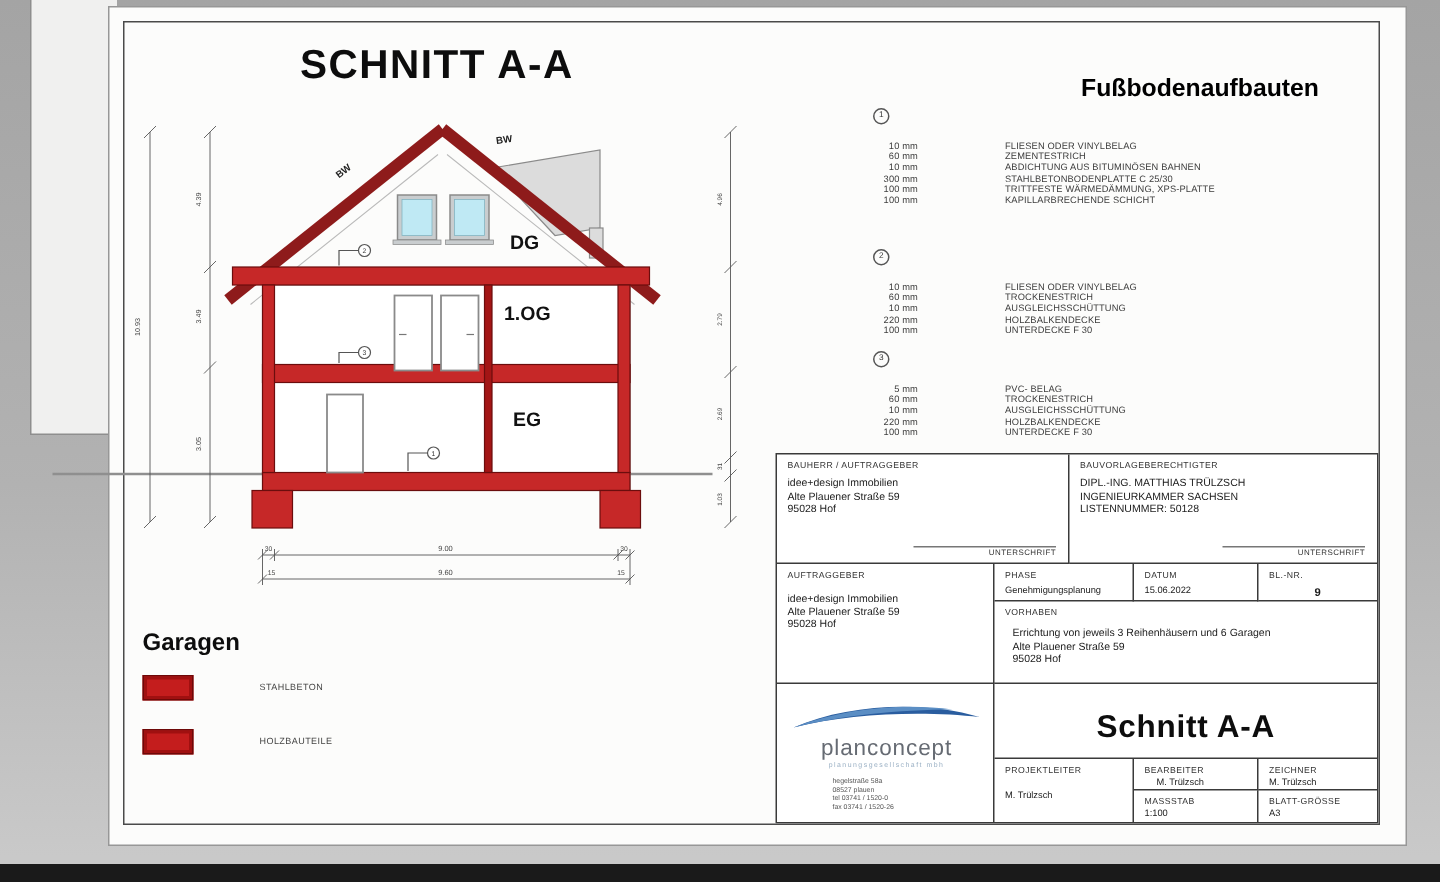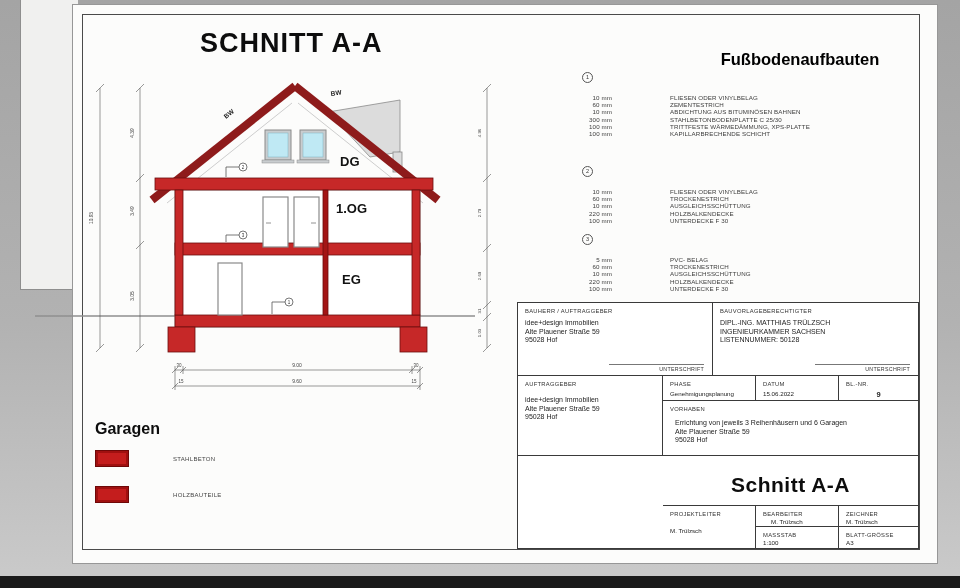--- a/index.html
+++ b/index.html
@@ -276,20 +276,34 @@
     <div class="tb-val-sm" style="text-align:center;font-weight:bold;font-size:7.5px;">9</div>
   </div>
   <div class="tb-cell b-b" style="left:145px;top:98px;width:255px;height:55px;">
     <div class="tb-label">VORHABEN</div>
     <div class="tb-val" style="margin-top:7px;padding-left:5px;">
       <div>Errichtung von jeweils 3 Reihenhäusern und 6 Garagen</div>
       <div>Alte Plauener Straße 59</div>
       <div>95028 Hof</div>
     </div>
   </div>
+  <div class="tb-cell b-r" style="left:0;top:153px;width:145px;height:92px;padding-top:9px;">
+    <svg width="132" height="22" viewBox="0 0 132 22">
+      <path d="M4 20 C 40 4, 92 2, 128 13 C 93 9, 42 10, 4 20 Z" fill="#2a5d9f"></path>
+      <path d="M4 20 C 40 6, 80 4, 110 8 C 75 8, 35 12, 4 20 Z" fill="#5b8ec4"></path>
+    </svg>
+    <div class="logo-name">planconcept</div>
+    <div class="logo-sub">planungsgesellschaft mbh</div>
+    <div class="logo-addr">
+      <div>hegelstraße 58a</div>
+      <div>08527 plauen</div>
+      <div>tel   03741 / 1520-0</div>
+      <div>fax  03741 / 1520-26</div>
+    </div>
+  </div>
   <div class="tb-cell b-b" style="left:145px;top:153px;width:255px;height:50px;">
     <div class="sheet-title">Schnitt A-A</div>
   </div>
   <div class="tb-cell b-r" style="left:145px;top:203px;width:93px;height:42px;">
     <div class="tb-label">PROJEKTLEITER</div>
     <div class="tb-val-sm" style="margin-top:10px;">M. Trülzsch</div>
   </div>
   <div class="tb-cell b-r b-b" style="left:238px;top:203px;width:83px;height:21px;">
     <div class="tb-label">BEARBEITER</div>
     <div class="tb-val-sm" style="margin-top:1px;padding-left:8px;">M. Trülzsch</div>

